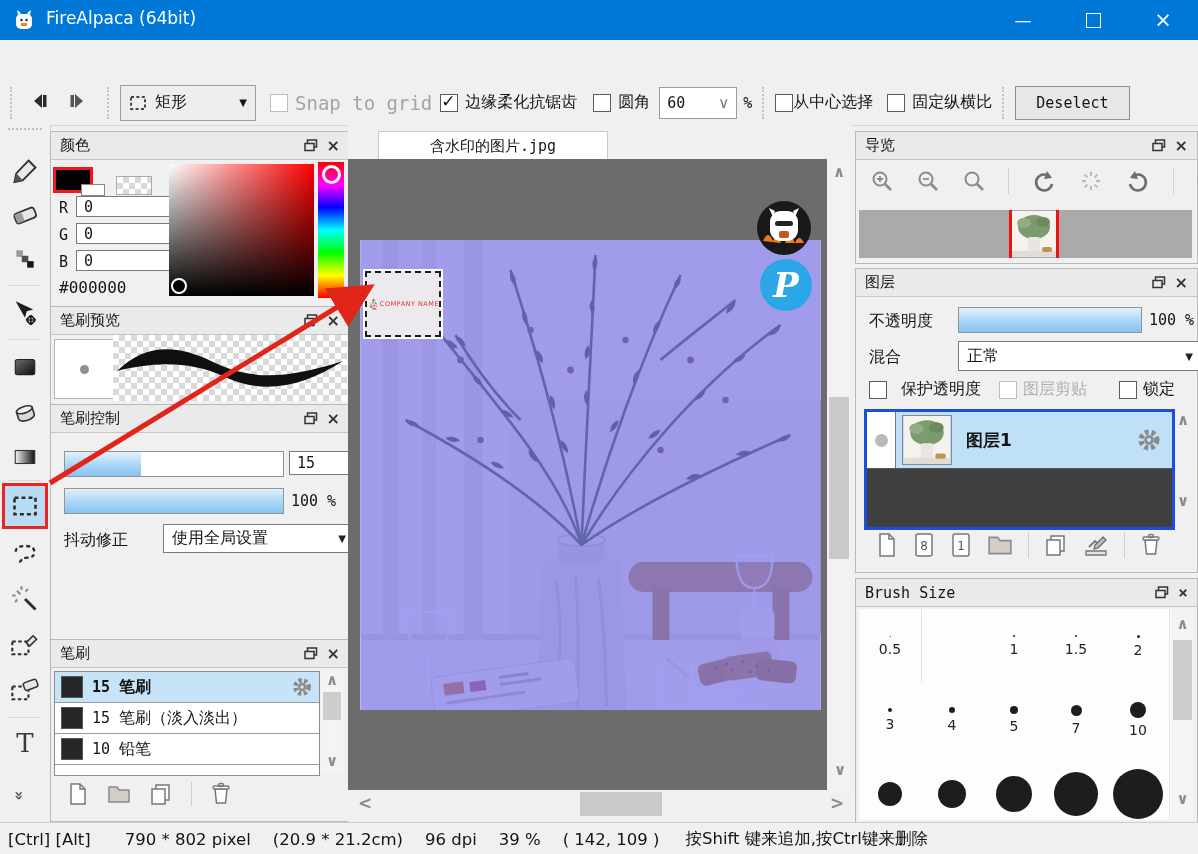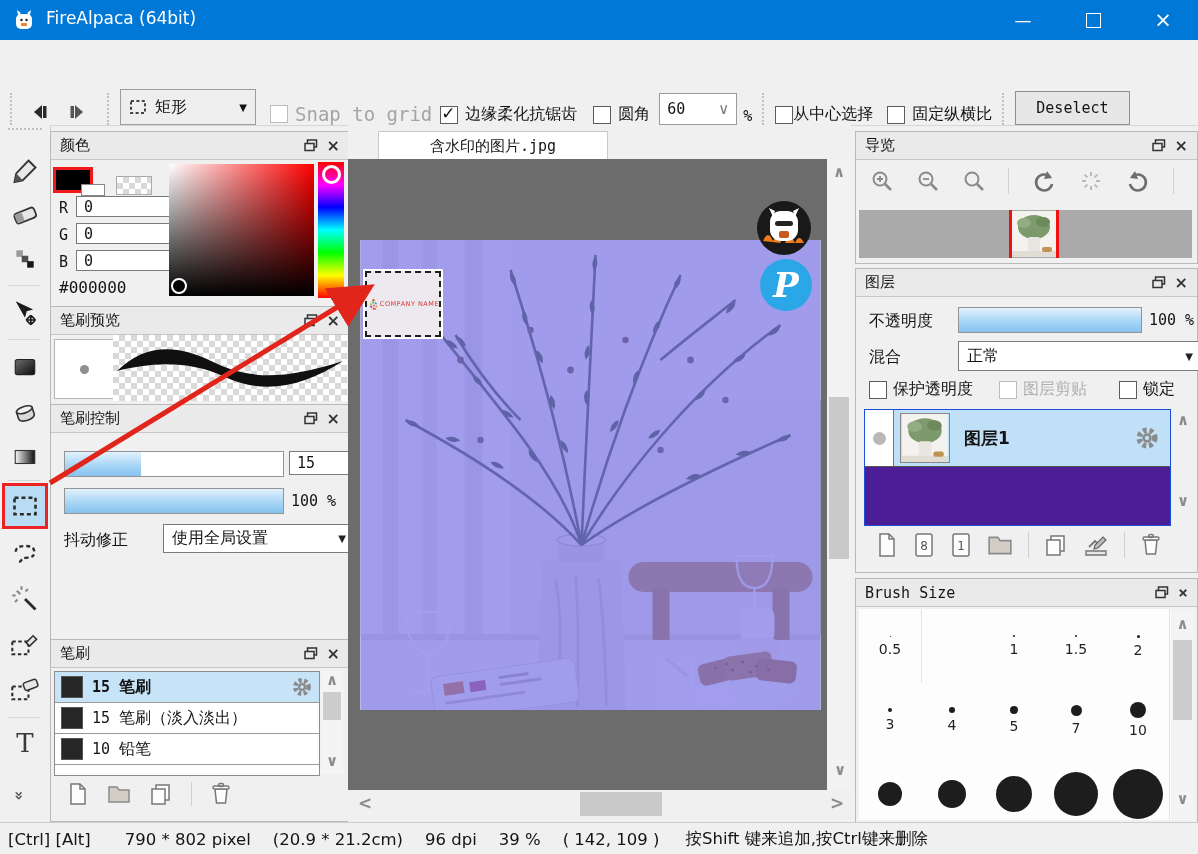--- a/index.html
+++ b/index.html
@@ -9,21 +9,21 @@
   .abs{position:absolute;}
   .mono{font-family:"DejaVu Sans Mono","Liberation Mono",monospace;}
   .flex{display:flex;align-items:center;}
   
   #titlebar{left:0;top:0;width:1198px;height:40px;background:#0078d7;color:#fff;display:flex;align-items:center;}
   .wbtn{width:46px;height:40px;display:flex;align-items:center;justify-content:center;color:#fff;font-size:17px;}
   
   #menubar{left:0;top:40px;width:1198px;height:40px;display:flex;align-items:center;background:#f0f0f0;}
   .mitem{padding:0 14px;font-size:16px;}
   
-  #topbar{left:0;top:80px;width:1198px;height:45px;background:#f0f0f0;border-bottom:1px solid #d6d6d6;display:flex;align-items:flex-end;}
+  #topbar{left:0;top:80px;width:1198px;height:45px;background:#f0f0f0;border-bottom:1px solid #d6d6d6;display:flex;align-items:center;}
   .cb{display:inline-block;width:16px;height:16px;background:#fff;border:1px solid #5c5c5c;position:relative;flex:none;}
   .cb.ck::after{content:"✓";position:absolute;left:0px;top:-4px;font-size:17px;font-weight:bold;color:#111;}
   .cb.dis{border-color:#bdbdbd;}
   .vsep{width:1px;height:32px;border-left:2px dotted #c2c2c2;margin:0 10px;}
   .btnish{background:#eee;border:1px solid #9c9c9c;display:flex;align-items:center;}
   
   .panel{position:absolute;background:#f0f0f0;border:1px solid #b9b9b9;}
   .phead{position:relative;height:27px;background:#eaeaea;border-bottom:1px solid #c6c6c6;display:flex;align-items:center;padding:0 9px;}
   .phead .sp{flex:1;}
   .pfloat,.pclose{margin-left:9px;color:#333;}
@@ -625,33 +625,33 @@
     <div class="abs" style="left:13px;top:42px;font-size:16px">不透明度</div>
     <div class="slider" style="left:102px;top:38px;width:182px">
         <div class="sfill" style="width:100%"></div>
       </div>
     <div class="abs mono" style="left:293px;top:42px">100 %</div>
     <div class="abs" style="left:13px;top:78px;font-size:16px">混合</div>
     <div class="dd" style="left:102px;top:72px;width:226px;height:28px">
       <span style="font-size:16px">正常</span>
       <span class="ar">▼</span>
     </div>
-    <div class="abs flex" style="left:13px;top:110px;gap:6px">
+    <div class="abs flex" style="left:13px;top:110px;gap:14px">
       <span class="cb"></span>
       <span style="font-size:16px">保护透明度</span>
     </div>
     <div class="abs flex" style="left:143px;top:110px;gap:6px;color:#b0b0b0">
       <span class="cb dis"></span>
       <span style="font-size:16px">图层剪贴</span>
     </div>
     <div class="abs flex" style="left:263px;top:110px;gap:6px">
       <span class="cb"></span>
       <span style="font-size:16px">锁定</span>
     </div>
-    <div class="abs" style="left:8px;top:140px;width:305px;height:115px;border:1px solid #1d4ed8;background:#4c1d95">
+    <div class="abs" style="left:8px;top:140px;width:305px;height:115px;border:3px solid #1d4ed8;background:#404040">
       <div class="flex" style="height:56px;background:#bfe0f7;border-bottom:1px solid #555">
         <div style="width:28px;height:56px;background:#fff;border-right:1px solid #777;display:flex;align-items:center;justify-content:center">
           <div style="width:13px;height:13px;border-radius:50%;background:#b9b9b9"></div>
         </div>
         <svg style="margin-left:6px;border:1px solid #888" width="48" height="48" viewBox="0 0 44 46">
           <rect width="44" height="46" fill="#f4f2ef"></rect>
           <ellipse cx="22" cy="16" rx="16" ry="12" fill="#7d9a6d"></ellipse>
           <ellipse cx="12" cy="12" rx="7" ry="5" fill="#93ac82"></ellipse>
           <ellipse cx="31" cy="11" rx="7" ry="5" fill="#6c8a5c"></ellipse>
           <rect x="16" y="26" width="12" height="15" rx="2" fill="#e9e6e1"></rect>

